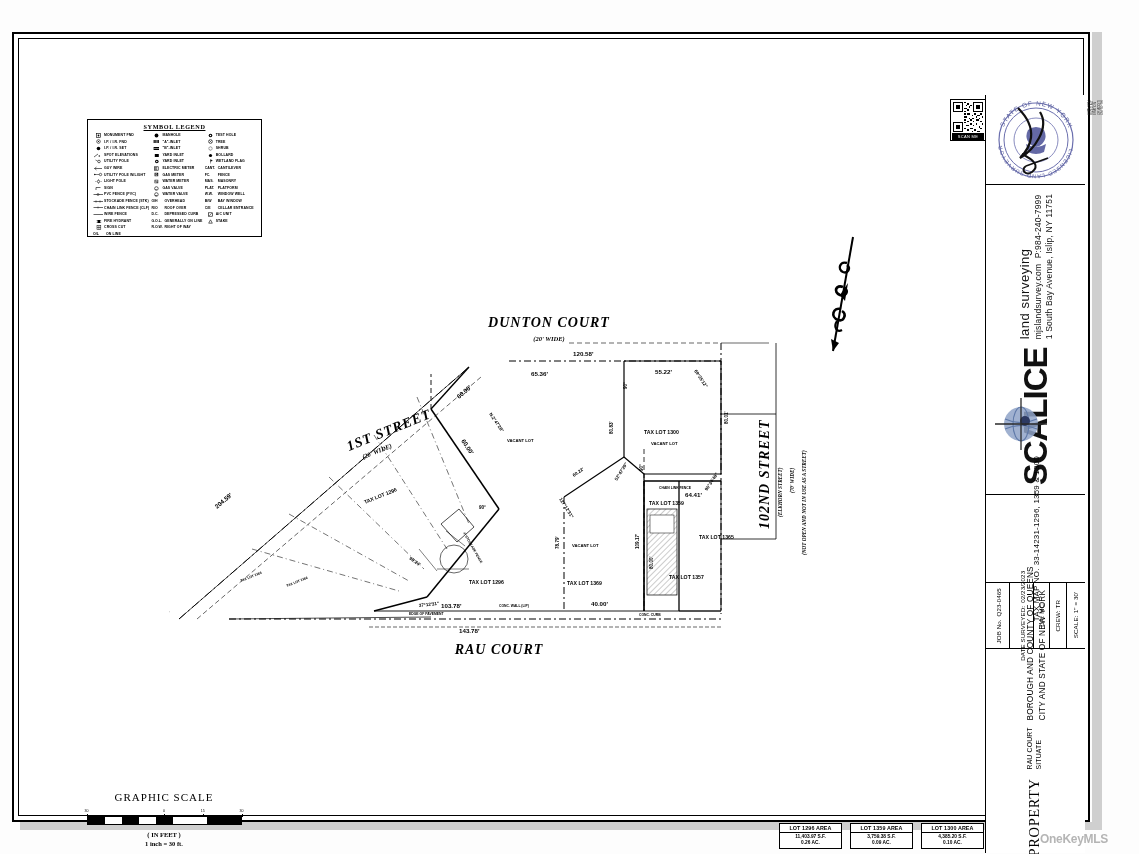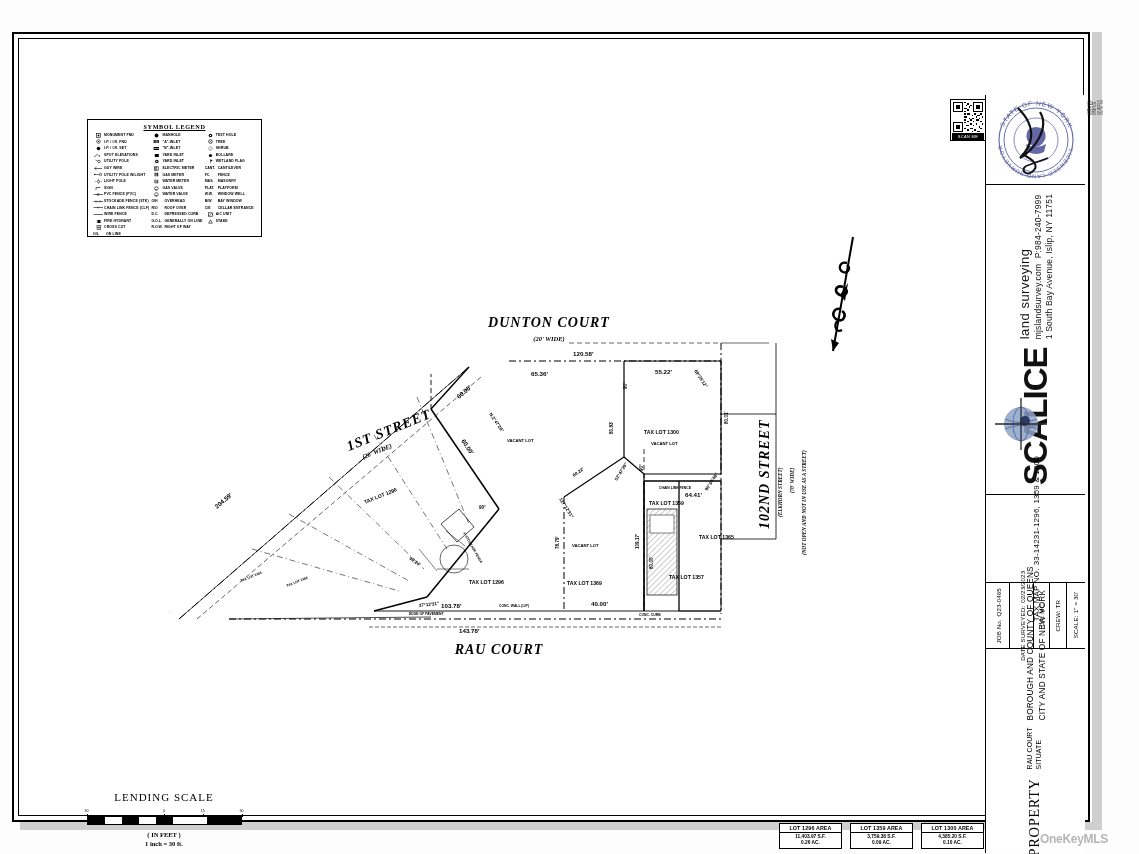--- a/index.html
+++ b/index.html
@@ -899,21 +899,21 @@
       <text class="dim-xs" x="240" y="396">EDGE OF PAVEMENT</text>
       <text class="dim-xs" x="330" y="388">CONC. WALL (LIP)</text>
       <text class="dim-xs" x="470" y="397">CONC. CURB</text>
       <text class="dim-xs" x="490" y="270">CHAIN LINK FENCE</text>
       <g transform="translate(294,314) rotate(60)">
         <text class="dim-xs" x="0" y="0">4' STOCKADE FENCE</text>
       </g>
     </svg>
 
     <div id="graphic-scale">
-      <div id="gs-title">LENDING SCALE</div>
+      <div id="gs-title">GRAPHIC SCALE</div>
       <div id="gs-bar-wrap">
         <div id="gs-ticks">
           <span class="gs-tick" style="left:0%">30</span>
           <span class="gs-tick" style="left:50%">0</span>
           <span class="gs-tick" style="left:75%">15</span>
           <span class="gs-tick" style="left:100%">30</span>
         </div>
         <div id="gs-bar">
           <div class="gs-seg gs-black"></div>
             <div class="gs-seg gs-white"></div>

